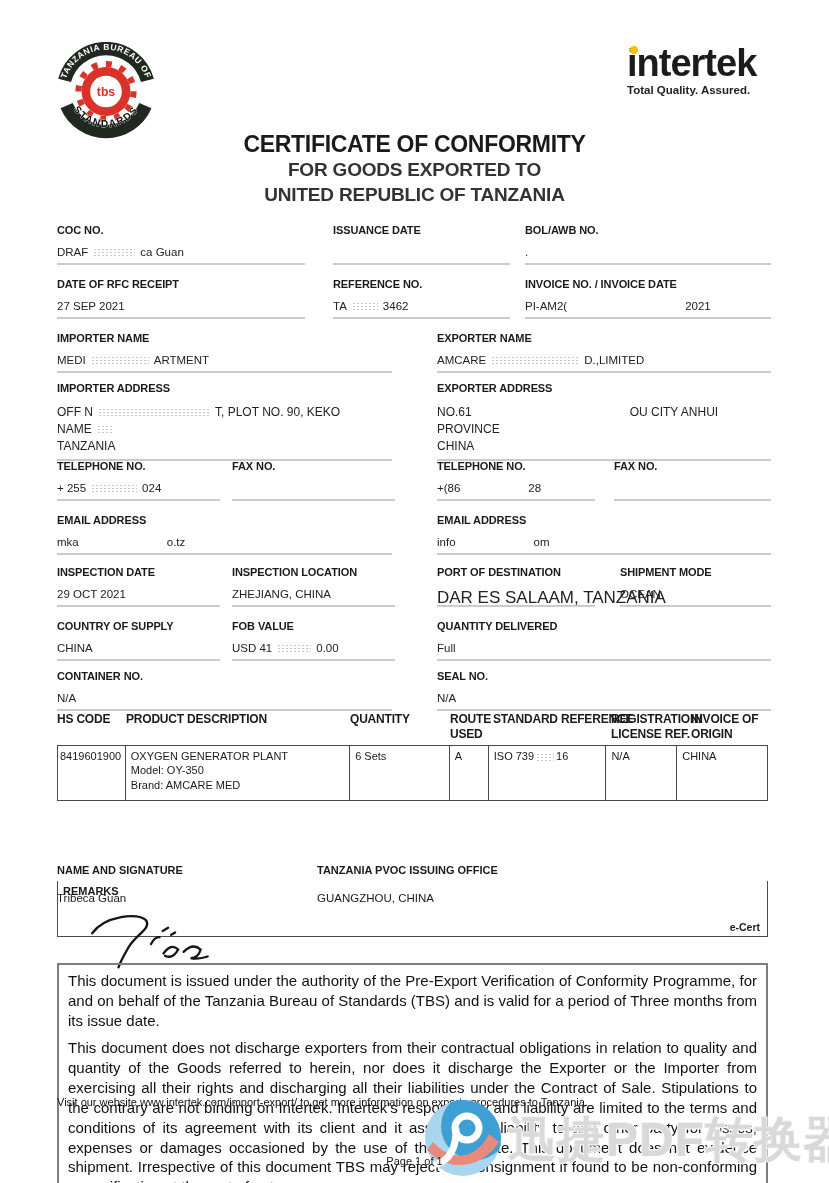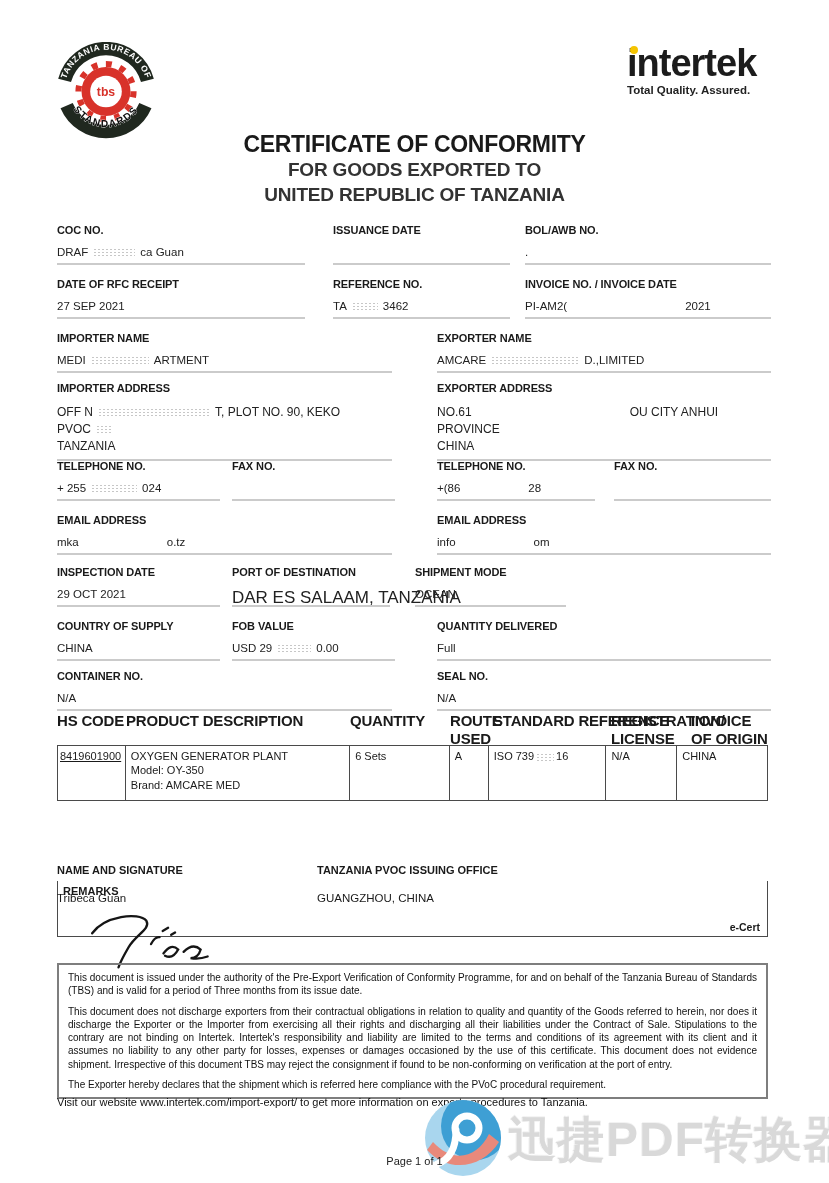--- a/index.html
+++ b/index.html
@@ -15,33 +15,33 @@
   .fb .rule{height:2px;background:#cbcbcb;margin-top:2px;}
   .fb .adr{font-size:12px;line-height:17px;white-space:nowrap;color:#222;}
   .redact{display:inline-block;height:9px;margin:0 5px;vertical-align:middle;
     background-image:radial-gradient(circle,#b5b5b5 0.8px,transparent 1.1px);
     background-size:4px 3px;opacity:.75;filter:blur(.3px);}
   .gap{display:inline-block;}
   
   .title1{font-size:23px;font-weight:700;letter-spacing:-0.3px;}
   .title2{font-size:19px;font-weight:700;color:#333;letter-spacing:-0.2px;line-height:1.3;}
   
-  .th{font-weight:700;font-size:15px;line-height:1.22;letter-spacing:-0.2px;}
+  .th{font-weight:700;font-size:12px;line-height:1.22;letter-spacing:-0.2px;}
   .grow{display:flex;border:1px solid #4a4a4a;width:711px;box-sizing:border-box;background:#fff;}
   .gcell{border-right:1px solid #4a4a4a;padding:3px 5px;font-size:11px;line-height:1.3;box-sizing:border-box;}
   .gcell:last-child{border-right:none;}
   .remarksbox{width:711px;border:1px solid #4a4a4a;border-top:none;height:56px;position:relative;box-sizing:border-box;}
   .r-lbl{position:absolute;top:4px;left:5px;font-weight:700;font-size:11px;}
   .ecert{position:absolute;right:7px;bottom:3px;font-weight:700;font-size:10.5px;}
   
   .sig-lbl{font-weight:700;font-size:11px;margin-bottom:16px;}
   .sig-val{font-size:11.5px;}
   
   .legalbox{width:711px;box-sizing:border-box;border:2px solid #7e7e7e;padding:6px 9px;}
-  .legalbox p{margin:0 0 7px;font-size:10px;line-height:1.33;text-align:justify;color:#111;}
+  .legalbox p{margin:0 0 7px;font-size:15px;line-height:1.33;text-align:justify;color:#111;}
   .legalbox p:last-child{margin-bottom:0;}
   .website{font-size:11px;color:#111;}
   
   .itk-wrap{position:relative;line-height:1;}
   .itk-text{font-size:38px;font-weight:700;letter-spacing:-1px;color:#1c1c1c;}
   .itk-dot{position:absolute;left:3px;top:2px;width:8px;height:8px;border-radius:50%;background:#f5c400;}
   .itk-tag{font-size:11.5px;font-weight:700;color:#222;margin-top:3px;}
   
   .wm-text{font-size:48px;font-weight:700;color:#d9d9d9;letter-spacing:1px;white-space:nowrap;
     text-shadow:0 1px 0 #fff,0 -1px 0 #f2f2f2,1px 0 0 #fff,-1px 0 0 #f2f2f2;}
@@ -131,21 +131,21 @@
       <div class="lbl">EXPORTER NAME</div>
       <div class="val"><span>AMCARE</span><span class="redact" style="width:88px;"></span><span>D.,LIMITED</span></div>
       <div class="rule" style="width:334px;"></div>
     </div>
   </div>
 
   <div class="abs row" style="left:57px;top:382px;width:714px;">
     <div class="fb" style="width:380px;">
       <div class="lbl">IMPORTER ADDRESS</div>
       <div class="adr"><span>OFF N</span><span class="redact" style="width:112px;"></span><span>T, PLOT NO. 90, KEKO</span></div>
-      <div class="adr"><span>PVOC</span><span class="redact" style="width:16px;"></span></div>
+      <div class="adr"><span>NAME</span><span class="redact" style="width:16px;"></span></div>
       <div class="adr">TANZANIA</div>
       <div class="rule" style="width:335px;margin-top:4px;"></div>
     </div>
     <div class="fb" style="width:334px;">
       <div class="lbl">EXPORTER ADDRESS</div>
       <div class="adr"><span>NO.61</span><span class="gap" style="width:158px;"></span><span>OU CITY ANHUI</span></div>
       <div class="adr">PROVINCE</div>
       <div class="adr">CHINA</div>
       <div class="rule" style="width:334px;margin-top:4px;"></div>
     </div>
@@ -186,41 +186,46 @@
       <div class="rule" style="width:334px;"></div>
     </div>
   </div>
 
   <div class="abs row" style="left:57px;top:566px;width:714px;">
     <div class="fb" style="width:175px;">
       <div class="lbl">INSPECTION DATE</div>
       <div class="val">29 OCT 2021</div>
       <div class="rule" style="width:163px;"></div>
     </div>
+    <div class="fb" style="width:205px;">
+      <div class="lbl">INSPECTION LOCATION</div>
+      <div class="val">ZHEJIANG, CHINA</div>
+      <div class="rule" style="width:163px;"></div>
+    </div>
     <div class="fb" style="width:177px;">
       <div class="lbl">PORT OF DESTINATION</div>
       <div class="val" style="font-size:17px;">DAR ES SALAAM, TANZANIA</div>
       <div class="rule" style="width:158px;"></div>
     </div>
     <div class="fb" style="width:157px;padding-left:6px;box-sizing:border-box;">
       <div class="lbl">SHIPMENT MODE</div>
       <div class="val">OCEAN</div>
       <div class="rule" style="width:151px;"></div>
     </div>
   </div>
 
   <div class="abs row" style="left:57px;top:620px;width:714px;">
     <div class="fb" style="width:175px;">
       <div class="lbl">COUNTRY OF SUPPLY</div>
       <div class="val">CHINA</div>
       <div class="rule" style="width:163px;"></div>
     </div>
     <div class="fb" style="width:205px;">
       <div class="lbl">FOB VALUE</div>
-      <div class="val"><span>USD 29</span><span class="redact" style="width:34px;"></span><span>0.00</span></div>
+      <div class="val"><span>USD 41</span><span class="redact" style="width:34px;"></span><span>0.00</span></div>
       <div class="rule" style="width:163px;"></div>
     </div>
     <div class="fb" style="width:334px;">
       <div class="lbl">QUANTITY DELIVERED</div>
       <div class="val">Full</div>
       <div class="rule" style="width:334px;"></div>
     </div>
   </div>
 
   <div class="abs row" style="left:57px;top:670px;width:714px;">
@@ -240,21 +245,21 @@
     <div class="th" style="width:69px;">HS CODE</div>
     <div class="th" style="width:224px;">PRODUCT DESCRIPTION</div>
     <div class="th" style="width:100px;">QUANTITY</div>
     <div class="th" style="width:43px;">ROUTE USED</div>
     <div class="th" style="width:118px;white-space:nowrap;">STANDARD REFERENCE</div>
     <div class="th" style="width:80px;">REGISTRATION/ LICENSE REF.</div>
     <div class="th" style="width:77px;">INVOICE OF ORIGIN</div>
   </div>
 
   <div class="abs grow" style="left:57px;top:745px;min-height:56px;">
-    <div class="gcell" style="width:68px;padding-left:2px;padding-right:0;text-decoration:underline;">8419601900</div>
+    <div class="gcell" style="width:68px;padding-left:2px;padding-right:0;">8419601900</div>
     <div class="gcell" style="width:225px;">
       <div>OXYGEN GENERATOR PLANT</div>
       <div>Model: OY-350</div>
       <div>Brand: AMCARE MED</div>
     </div>
     <div class="gcell" style="width:100px;">6  Sets</div>
     <div class="gcell" style="width:39px;">A</div>
     <div class="gcell" style="width:118px;white-space:nowrap;"><span>ISO 739</span><span class="redact" style="width:18px;margin:0 2px;"></span><span>16</span></div>
     <div class="gcell" style="width:71px;">N/A</div>
     <div class="gcell" style="width:90px;">CHINA</div>

